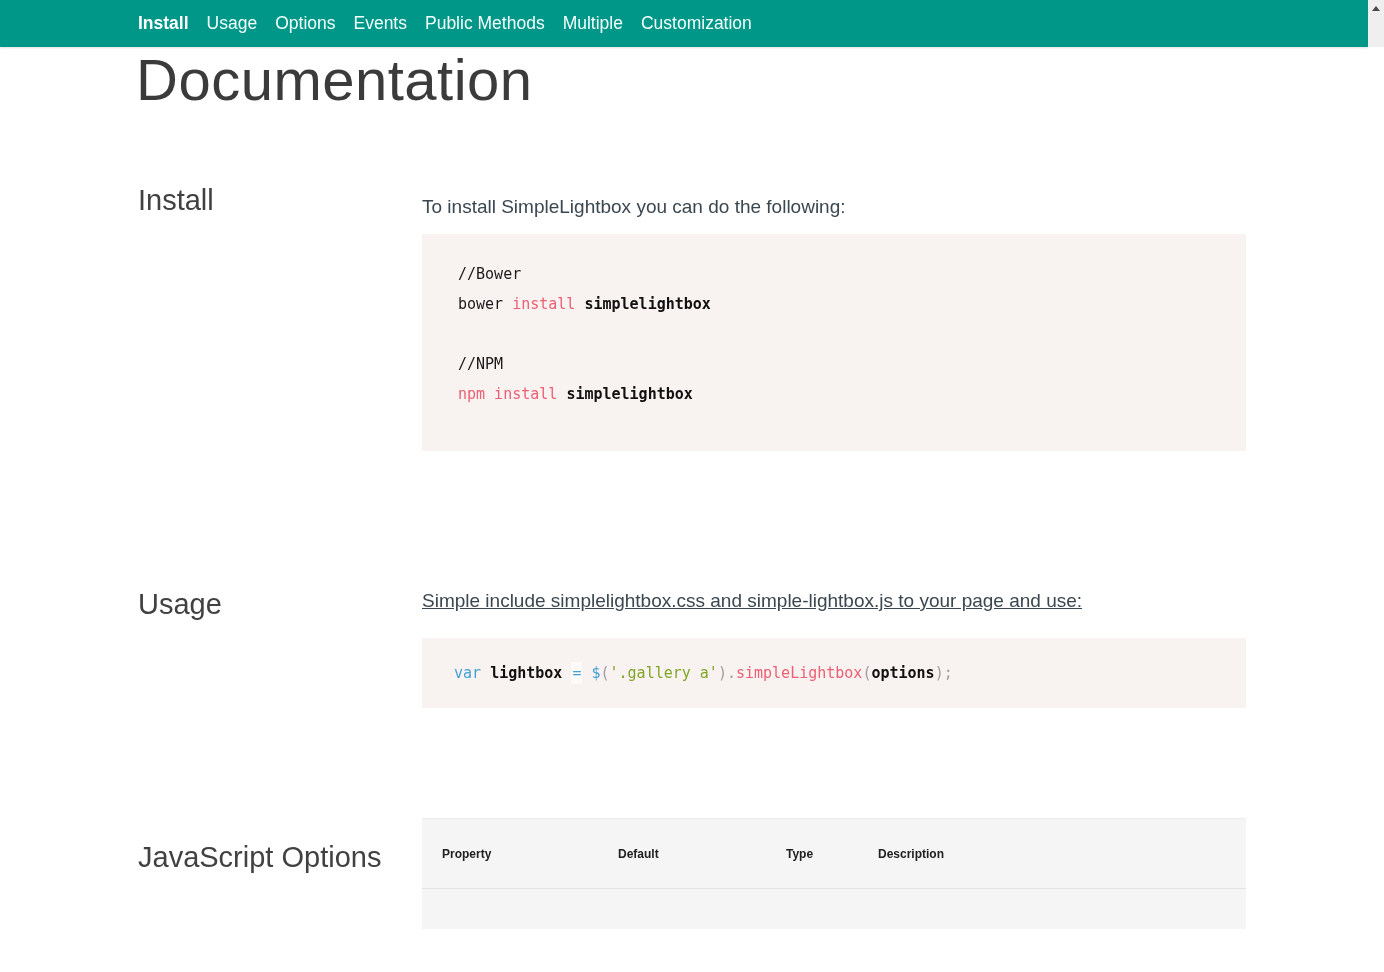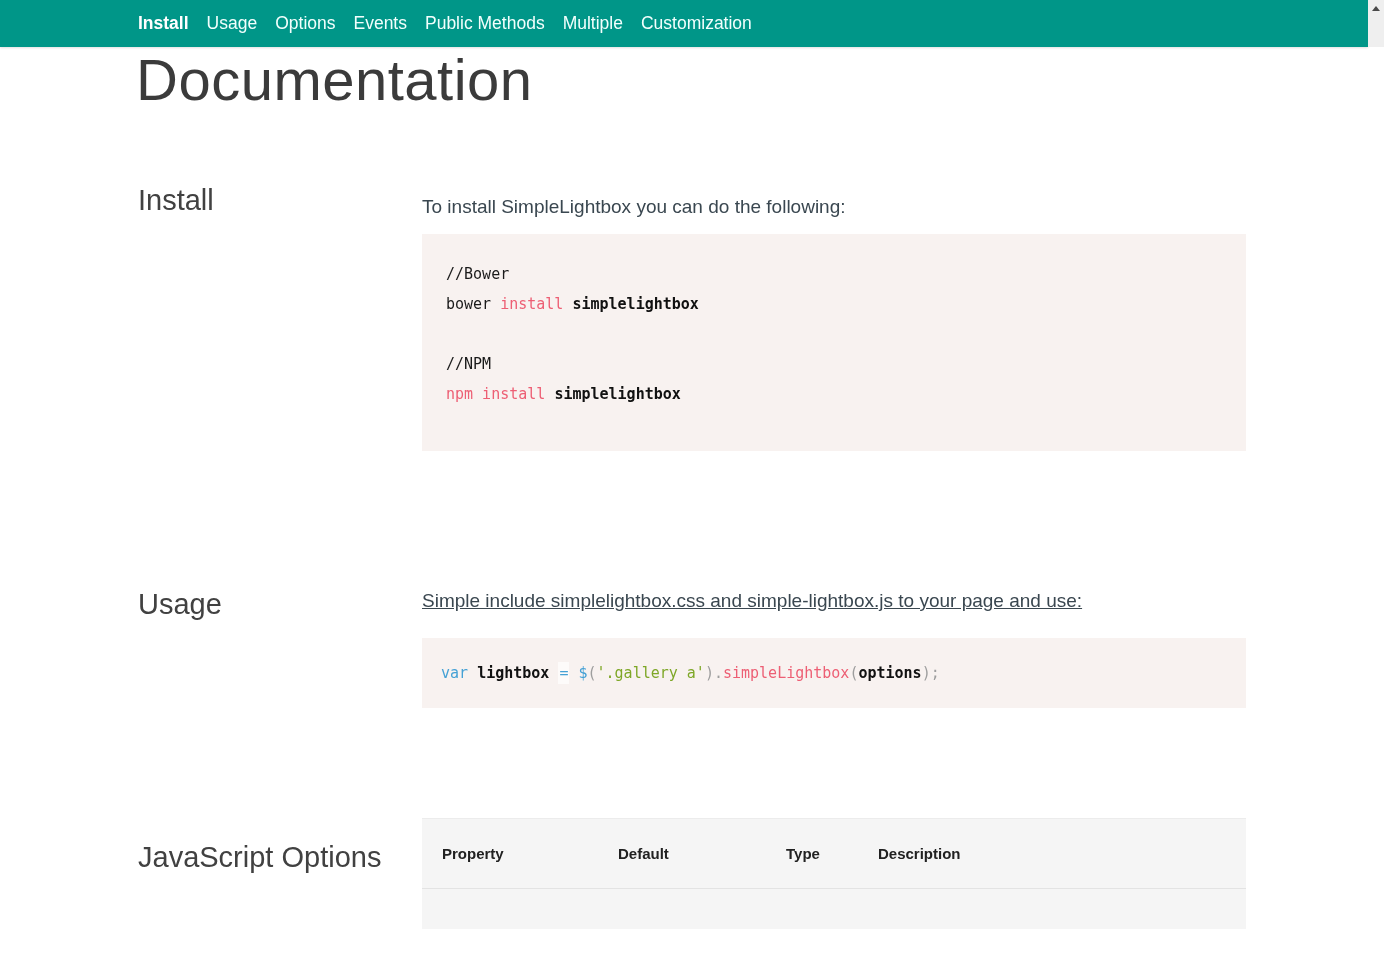--- a/index.html
+++ b/index.html
@@ -80,22 +80,22 @@
   .code-block {
     position: absolute; left: 422px;
     width: 824px;
     background: #f8f2f0;
     font-family: "DejaVu Sans Mono", monospace;
     font-size: 15px;
     line-height: 30px;
     color: #1a1a1a;
     overflow: hidden;
   }
-  #code-install { top: 234px; height: 217px; padding: 25px 24px; }
-  #code-usage   { top: 638px; height: 70px;  padding: 20px 19px; }
+  #code-install { top: 234px; height: 217px; padding: 25px 36px; }
+  #code-usage   { top: 638px; height: 70px;  padding: 20px 32px; }
   .code-line { min-height: 30px; white-space: pre; }
   .tok-plain { color: #1a1a1a; }
   .tok-bold  { color: #111111; font-weight: bold; }
   .tok-pink  { color: #ed5f74; }
   .tok-blue  { color: #45a1d5; }
   .tok-green { color: #7ea727; }
   .tok-gray  { color: #9e9e9e; }
   .tok-eq    { color: #45a1d5; background: #fdfbfa; padding: 2px 1px; }
 
   
@@ -109,21 +109,21 @@
   .options-table col.c1 { width: 176px; }
   .options-table col.c2 { width: 168px; }
   .options-table col.c3 { width: 92px;  }
   .options-table col.c4 { width: 388px; }
   .options-table th {
     background: #f5f5f5;
     height: 70px;
     text-align: left;
     vertical-align: middle;
     padding-left: 20px;
-    font-size: 15px;
+    font-size: 12px;
     font-weight: bold;
     color: #212121;
   }
   .options-table td {
     height: 65px;
     vertical-align: middle;
     padding-left: 20px;
     font-size: 15.5px;
     color: #3f3f3f;
     border-top: 1px solid #e3e3e3;

